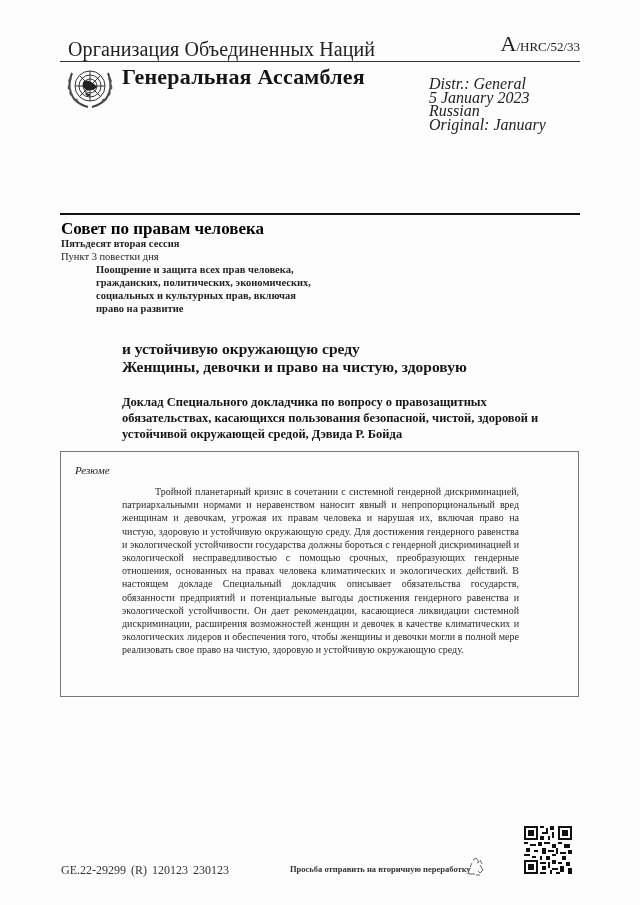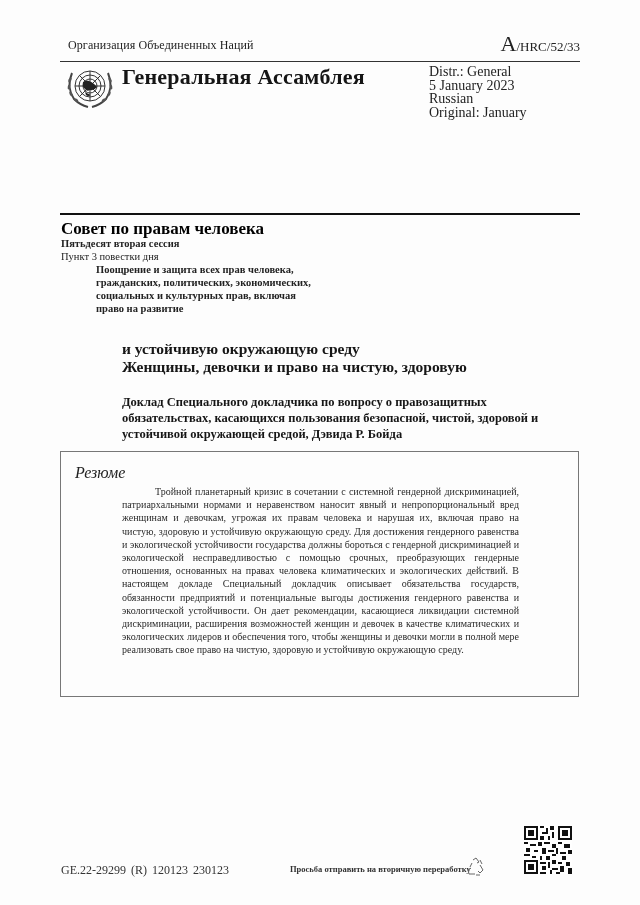--- a/index.html
+++ b/index.html
@@ -13,21 +13,21 @@
       position: relative;
       overflow: hidden;
       font-family: "Liberation Serif", "DejaVu Serif", serif;
       color: #1a1a1a;
     }
     .abs { position: absolute; }
 
     
     .org-name {
       left: 68px; top: 38px;
-      font-size: 12px;
+      font-size: 20px;
       color: #222;
       letter-spacing: 0.1px;
     }
     .symbol {
       right: 60px; top: 33px;
       font-size: 13px;
       color: #222;
       white-space: nowrap;
     }
     .symbol .big {
@@ -43,24 +43,25 @@
       width: 52px; height: 44px;
     }
     .body-title {
       left: 122px; top: 64px;
       font-size: 22px;
       font-weight: bold;
       color: #151515;
       letter-spacing: 0.2px;
     }
     .distr {
-      left: 429px; top: 65px;
-      font-size: 14px;
+      left: 429px; top: 77px;
+      font-size: 16px;
       line-height: 13.5px;
       color: #222;
+      font-style: italic;
     }
     .rule-thick {
       left: 60px; width: 520px; top: 213px;
       height: 2px; background: #111;
     }
 
     
     .meta {
       left: 61px; top: 221px;
       width: 260px;
@@ -97,21 +98,21 @@
 
     
     .summary-box {
       left: 60px; top: 451px;
       width: 519px; height: 246px;
       border: 1.5px solid #777;
       box-sizing: border-box;
     }
     .summary-heading {
       left: 75px; top: 464px;
-      font-size: 16px;
+      font-size: 11px;
       font-style: italic;
       color: #222;
     }
     .summary-text {
       left: 122px; top: 485px;
       width: 397px;
       font-size: 10px;
       line-height: 13.2px;
       text-align: justify;
       text-indent: 33px;

